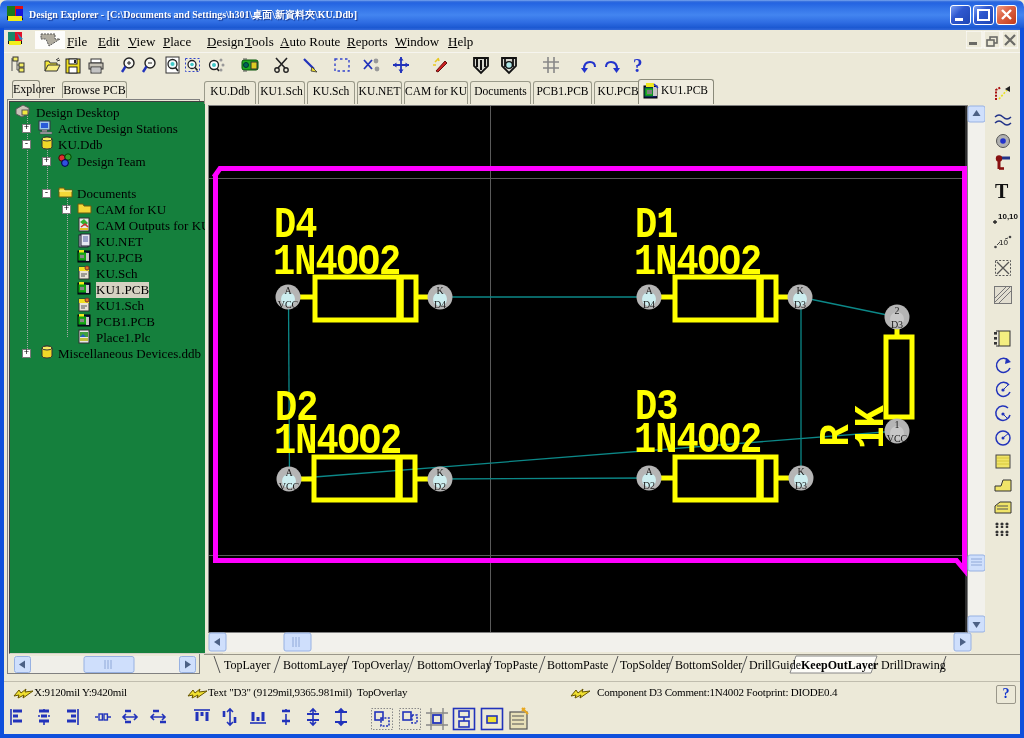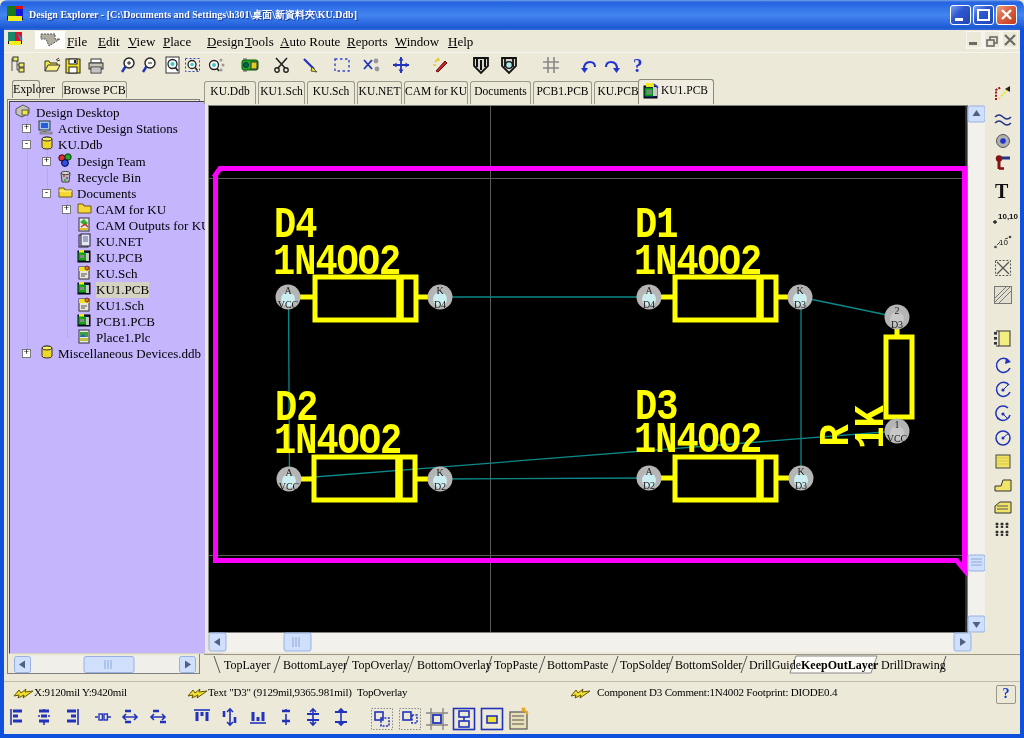--- a/index.html
+++ b/index.html
@@ -20,21 +20,21 @@
   .wb { background:#0f50dc; }
   
   #menurow { left:4px; top:30px; width:1016px; height:22px; background:#ece9d8; }
   .menuitem { position:absolute; top:34px; font-size:13px; color:#000; }
   .menuitem u { text-decoration:underline; }
   
   #toolrow { left:4px; top:52px; width:1016px; height:26px; background:#ece9d8; border-top:1px solid #f6f5ef; }
   .ptab { position:absolute; top:0; height:18px; background:#ece9d8; border:1px solid #9a9a8a; border-bottom:none;
     border-radius:3px 3px 0 0; font-size:12px; text-align:center; padding-top:1px; }
   #treebox { left:7px; top:99px; width:193px; height:575px; background:#ece9d8; border:1px solid #808080; }
-  #treewhite { left:9px; top:101px; width:214px; height:553px; background:#c4b5fd; border:1px solid #404040; border-right-color:#d4d0c8; border-bottom-color:#d4d0c8; overflow:hidden; }
+  #treewhite { left:9px; top:101px; width:214px; height:553px; background:#15803d; border:1px solid #404040; border-right-color:#d4d0c8; border-bottom-color:#d4d0c8; overflow:hidden; }
   .trow { position:absolute; left:0; width:189px; height:16px; font-size:13px; white-space:nowrap; }
   .trow span.lbl { position:absolute; top:1px; }
   .pm { position:absolute; top:4px; width:9px; height:9px; border:1px solid #7a7a7a; background:#fff; font-size:9px; line-height:7px; text-align:center; font-family:"Liberation Mono",monospace; color:#000; }
   .ticon { position:absolute; top:0; width:15px; height:15px; }
   
   #statusbar { left:4px; top:681px; width:1016px; height:24px; background:#ece9d8; border-top:1px solid #c0bdae; font-size:11px; letter-spacing:-0.2px; }
   
   #bottombar { left:4px; top:705px; width:1016px; height:29px; background:#ece9d8; }
   
   #layerrow { left:204px; top:654px; width:816px; height:21px; background:#ece9d8; font-size:12px; }
@@ -290,32 +290,20 @@
 <div class="trow" style="top:51px;">
       <span class="pm" style="left:32px;">+</span>
       <span class="ticon" style="left:48px;">
         <svg width="15" height="15">
           <circle cx="4" cy="5" r="3.2" fill="#e03030" stroke="#400"></circle>
           <circle cx="10" cy="4" r="3.2" fill="#30a030" stroke="#040"></circle>
           <circle cx="7" cy="10" r="3.4" fill="#3050e0" stroke="#004"></circle>
         </svg>
       </span>
       <span class="lbl" style="left:67px;">Design Team</span>
-    </div>
-<div class="trow" style="top:67px;">
-      <span class="ticon" style="left:48px;">
-        <svg width="15" height="15">
-          <path d="M3,4 H12 L11,13 H4 Z" fill="#b8b8b8" stroke="#444"></path>
-          <ellipse cx="7.5" cy="4" rx="4.5" ry="1.6" fill="#d8d8d8" stroke="#444"></ellipse>
-          <circle cx="6" cy="7" r="1" fill="#d04040"></circle>
-          <circle cx="9" cy="9" r="1" fill="#3050c0"></circle>
-          <circle cx="7" cy="11" r="1" fill="#30a030"></circle>
-        </svg>
-      </span>
-      <span class="lbl" style="left:67px;">Recycle Bin</span>
     </div>
 <div class="trow" style="top:83px;">
       <span class="pm" style="left:32px;">-</span>
       <span class="ticon" style="left:48px;">
         <svg width="15" height="15">
           <path d="M1,4 L1,12 L14,12 L14,5 L7,5 L6,3 L1,3 Z" fill="#f5d838" stroke="#6a5a10"></path>
           <path d="M1,6 H14" stroke="#fdf5a0"></path>
         </svg>
       </span>
       <span class="lbl" style="left:67px;">Documents</span>

